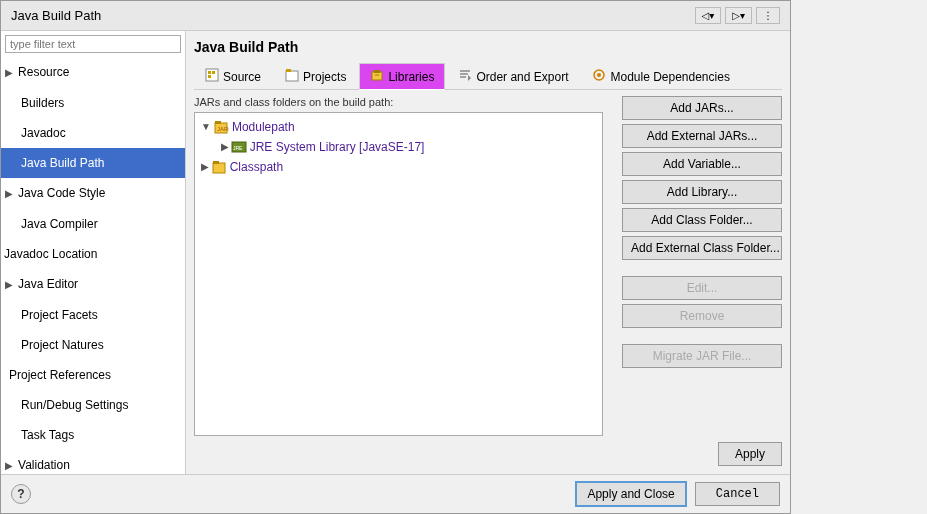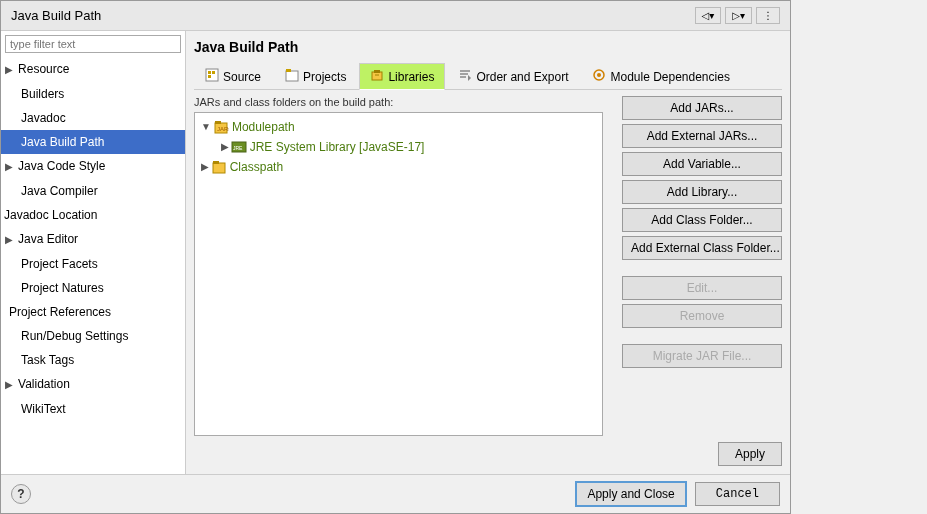--- a/index.html
+++ b/index.html
@@ -61,21 +61,21 @@
       border: 1px solid #aaa;
       color: #888;
       width: calc(100% - 8px);
     }
 
     .sidebar-item {
       padding: 2px 8px 2px 16px;
       cursor: pointer;
       color: #000;
       white-space: nowrap;
-      line-height: 20px;
+      line-height: 26px;
     }
 
     .sidebar-item.selected {
       background: #3d6dc8;
       color: #fff;
     }
 
     .sidebar-item.has-children {
       padding-left: 4px;
     }
@@ -117,21 +117,21 @@
       background: #f0f0f0;
       color: #000;
       font-size: 12px;
       display: flex;
       align-items: center;
       gap: 4px;
       margin-right: 2px;
     }
 
     .tab.active {
-      background: #bef264;
+      background: #d946ef;
       border-color: #ccc;
       border-bottom: 1px solid #fff;
       margin-bottom: -1px;
       z-index: 1;
     }
 
     .content-area {
       display: flex;
       flex: 1;
       gap: 19px;
@@ -171,21 +171,21 @@
       width: 16px;
       height: 16px;
       margin-right: 3px;
       display: inline-flex;
       align-items: center;
       justify-content: center;
     }
 
     .tree-label {
       font-size: 12px;
-      color: #4d7c0f;
+      color: #4c1d95;
     }
 
     .tree-children {
       padding-left: 20px;
     }
 
     
     .buttons-panel {
       width: 160px;
       display: flex;

